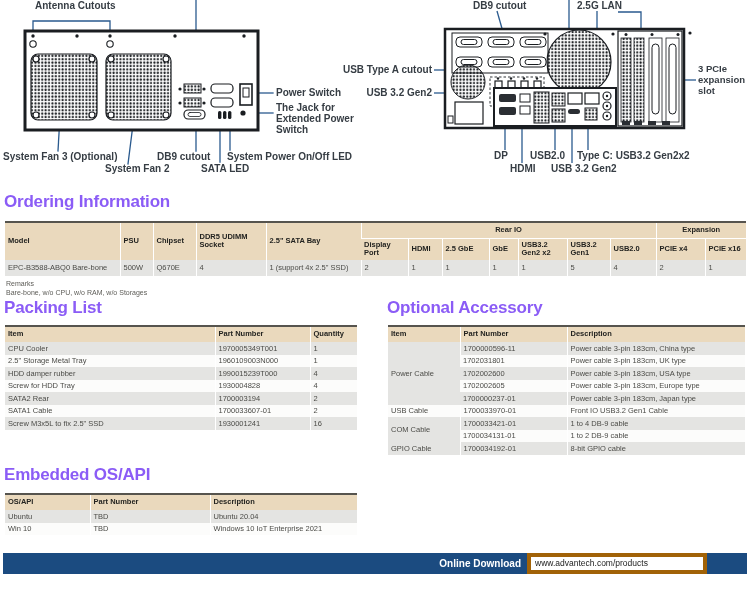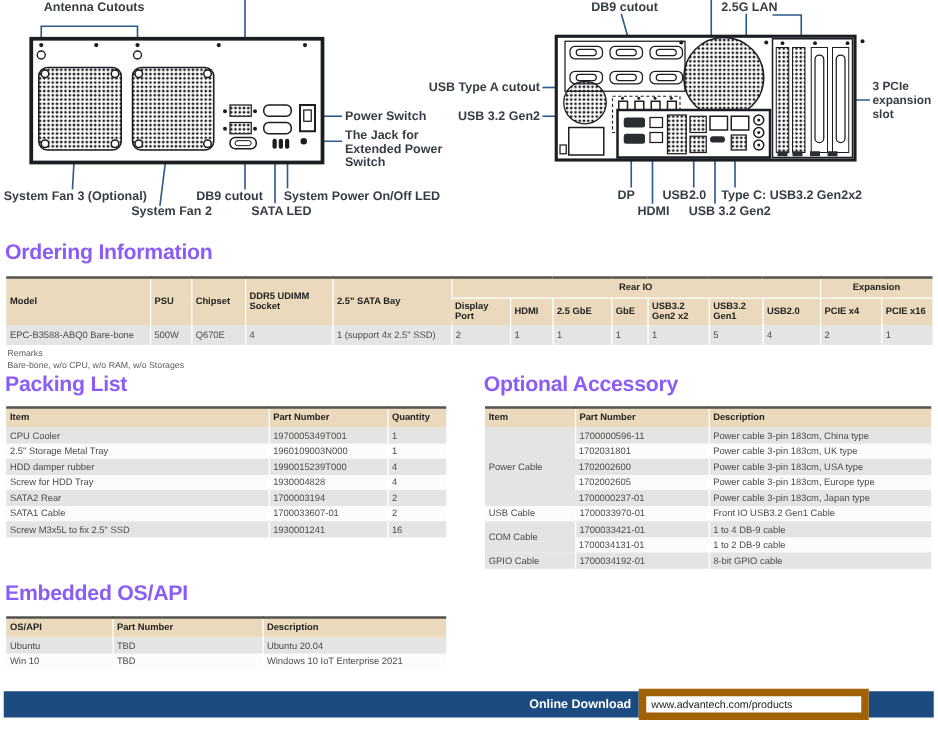--- a/index.html
+++ b/index.html
@@ -26,23 +26,23 @@
   #ordering-table td{height:13px;}
   
   .small-table th{height:11px;}
   .small-table td{height:9.5px;}
   .remarks{position:absolute;font-size:7px;color:#5d5c57;line-height:9px;}
   
   .dlabel{font-family:"Liberation Sans",sans-serif;font-size:10px;font-weight:700;fill:#363d44;}
   .dlabel-sm{font-family:"Liberation Sans",sans-serif;font-size:9.5px;font-weight:700;fill:#363d44;}
   
   #footer-bar{position:absolute;left:3px;top:553px;width:744px;height:21px;background:#1b4b80;
-      display:flex;align-items:center;justify-content:flex-end;padding-right:52px;box-sizing:border-box;gap:6px;}
+      display:flex;align-items:center;justify-content:flex-end;padding-right:40px;box-sizing:border-box;gap:6px;}
   #footer-label{color:#ffffff;font-size:10px;font-weight:bold;white-space:nowrap;}
-  #footer-url-box{background:#ffffff;border:6px solid #a16207;width:168px;height:13px;
+  #footer-url-box{background:#ffffff;border:4px solid #a16207;width:168px;height:13px;
       font-size:8.5px;color:#222;line-height:13px;padding-left:4px;overflow:hidden;white-space:nowrap;}
 </style>
 </head>
 <body>
 
 <svg class="abs" style="left:0;top:0;" width="750" height="188" viewBox="0 0 750 188">
   <defs>
     <pattern id="dp1" patternUnits="userSpaceOnUse" width="3.4" height="3.4">
       <circle cx="1.4" cy="1.4" r="1.1" fill="#1a1d21"></circle>
     </pattern>

